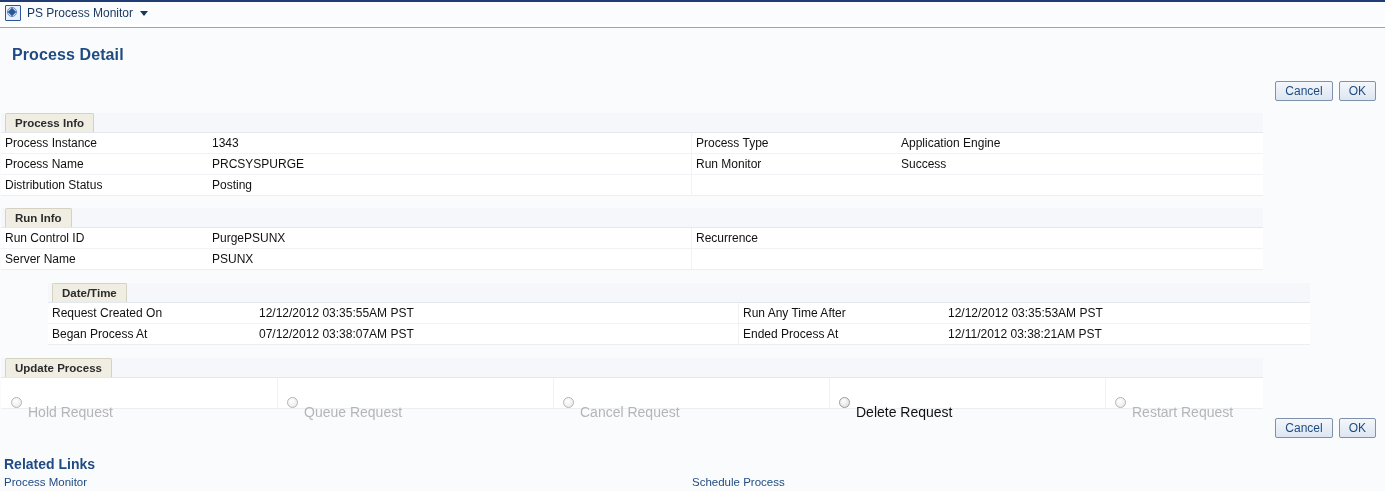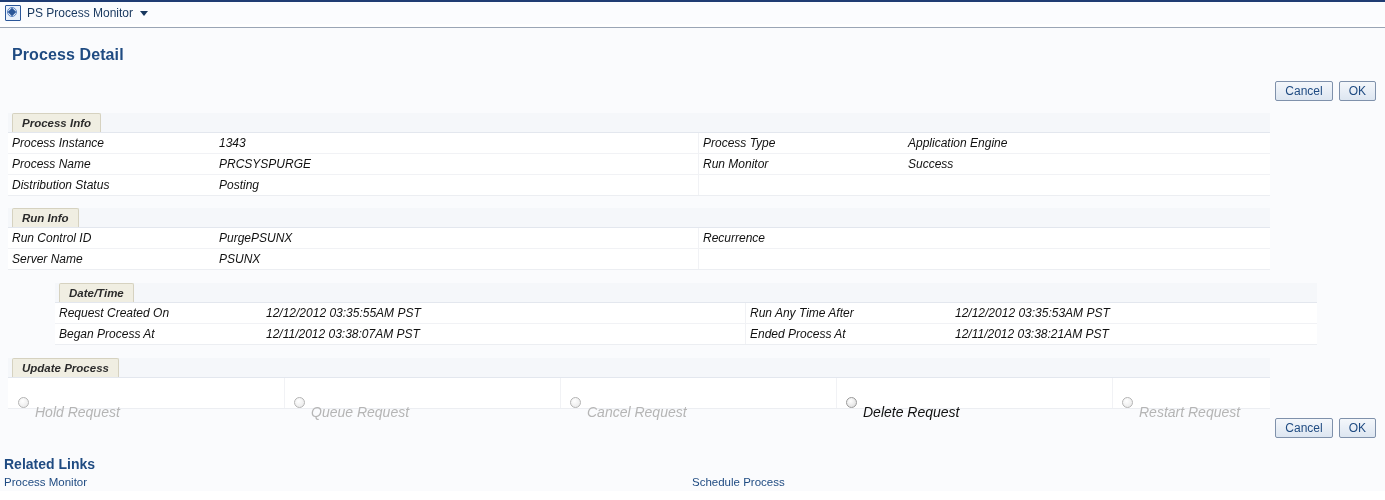--- a/index.html
+++ b/index.html
@@ -121,23 +121,22 @@
     font-size: 12px;
     font-family: "Liberation Sans", sans-serif;
     line-height: 18px;
     text-align: center;
     cursor: pointer;
   }
 
   
   .section {
     position: absolute;
-    left: 8px;
+    left: 1px;
     width: 1262px;
-    font-style: italic;
   }
   .sec-head {
     position: relative;
     height: 19px;
     background: #f5f7fa;
     border-bottom: 1px solid #e3e7ee;
   }
   .sec-tab {
     position: absolute;
     left: 4px; top: 0;
@@ -353,21 +352,21 @@
       <div class="row">
         <div class="col-divider"></div>
         <span class="cell-label lbl-l">Request Created On</span>
         <span class="cell-value val-l">12/12/2012 03:35:55AM PST</span>
         <span class="cell-label lbl-r">Run Any Time After</span>
         <span class="cell-value val-r">12/12/2012 03:35:53AM PST</span>
       </div>
       <div class="row">
         <div class="col-divider"></div>
         <span class="cell-label lbl-l">Began Process At</span>
-        <span class="cell-value val-l">12/11/2012 03:38:07AM PST</span>
+        <span class="cell-value val-l">07/12/2012 03:38:07AM PST</span>
         <span class="cell-label lbl-r">Ended Process At</span>
         <span class="cell-value val-r">12/11/2012 03:38:21AM PST</span>
       </div>
     </div>
   </div>
 
   <div class="section" style="top:330px;">
     <div class="sec-head">
       <div class="sec-tab">Update Process</div>
     </div>

